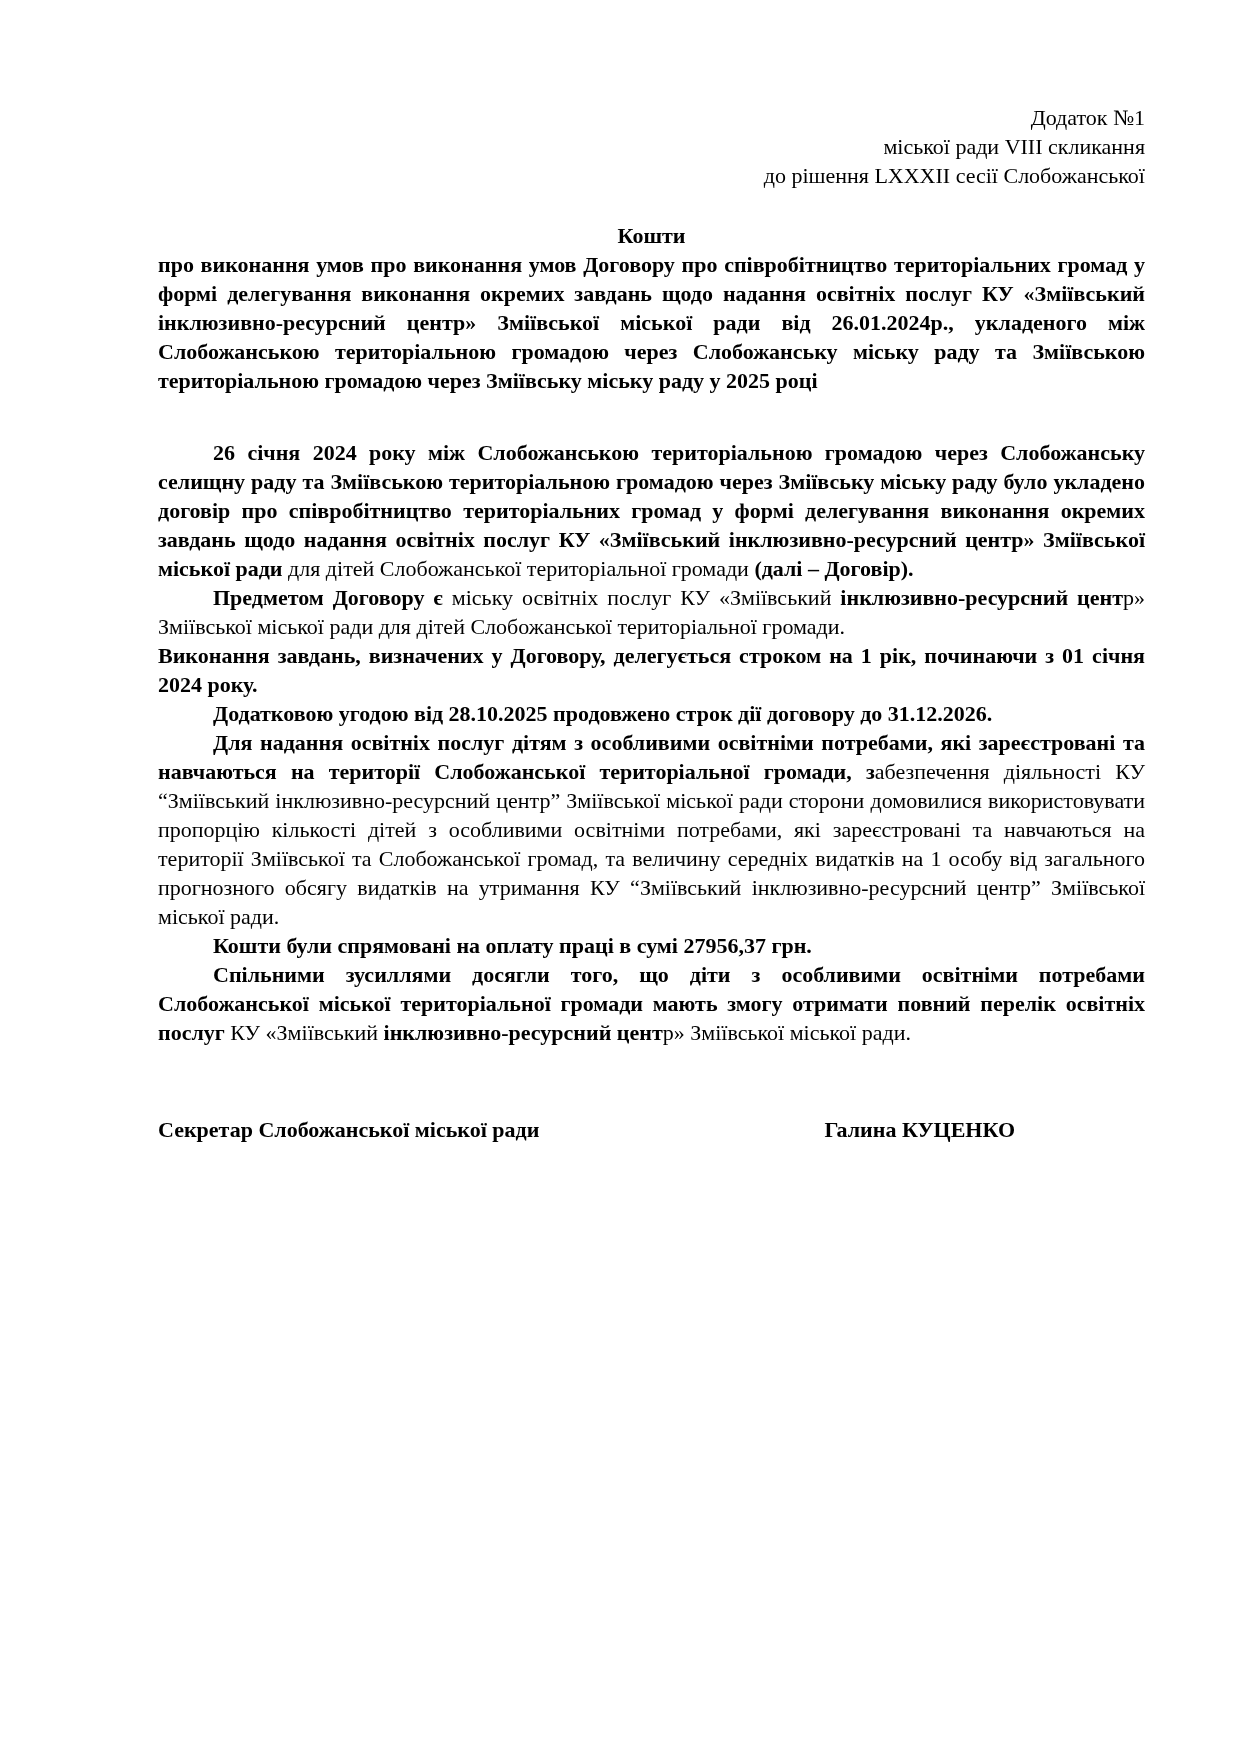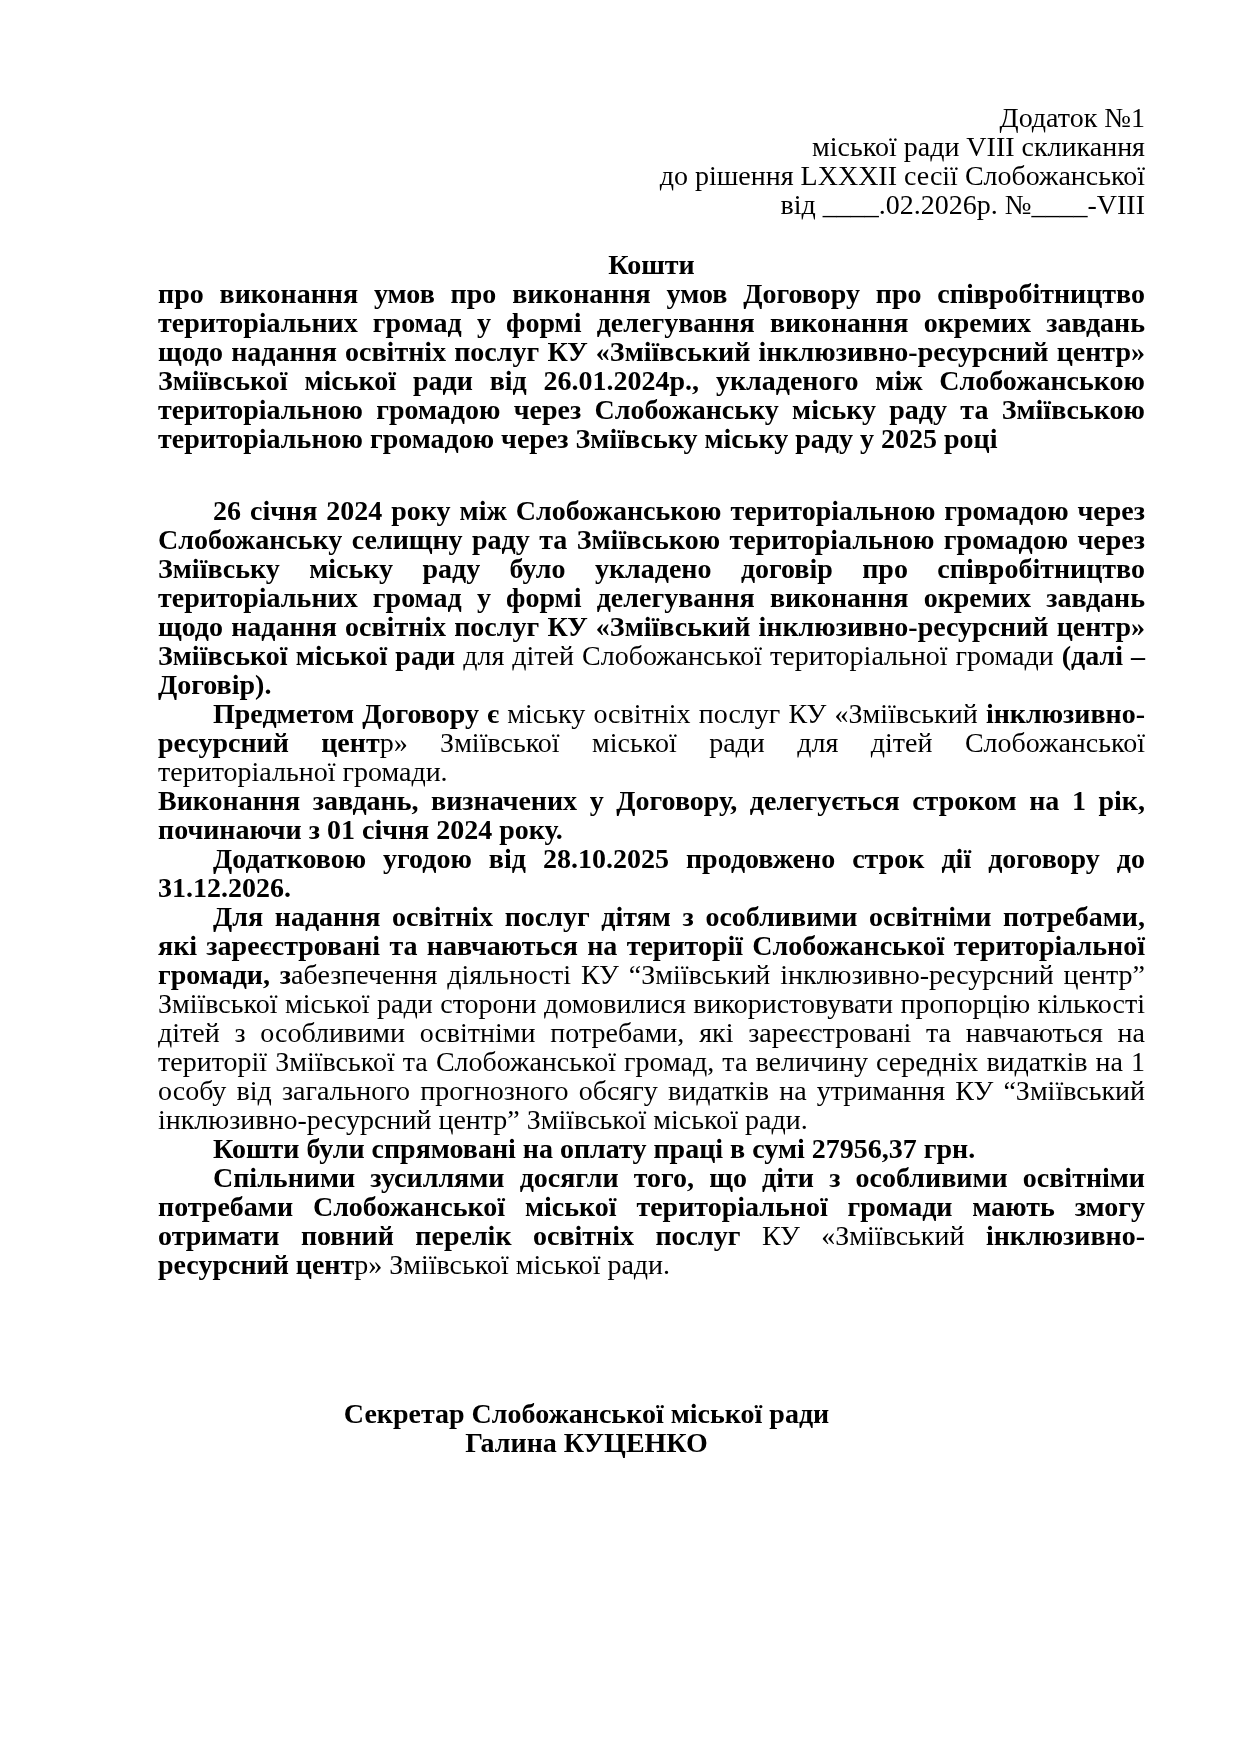--- a/index.html
+++ b/index.html
@@ -2,21 +2,21 @@
 <html><head>
 <meta charset="utf-8">
 <style>
   html,body{margin:0;padding:0;background:#ffffff;}
   .page{
     position:relative;
     width:1240px;
     height:1754px;
     background:#ffffff;
     font-family:"Liberation Serif", serif;
-    font-size:28px;
+    font-size:22px;
     line-height:29px;
     color:#000000;
     overflow:hidden;
   }
   .content{
     position:absolute;
     left:158px;
     top:103px;
     width:987px;
   }
@@ -28,38 +28,36 @@
     margin-top:31px;
   }
   p{margin:0;text-align:justify;}
   .subject{font-weight:bold;margin-top:0;}
   #body-container{margin-top:43px;}
   .body-par.indent{text-indent:55px;}
   .b{font-weight:bold;}
   .signature{
     display:flex;
     justify-content:space-between;
-    align-items:center;
-    margin-top:120px;
+    align-items:flex-end;
+    margin-top:68px;
     padding-right:130px;
     font-weight:bold;
-    flex-direction:column;
   }
 </style>
 </head>
 <body>
 
 <div class="page">
   <div class="content">
 
     <div class="header-block">
       <div>Додаток №1</div>
       <div>міської ради VIII скликання</div>
       <div>до рішення LXXXII сесії Слобожанської</div>
-      <div>від ____.02.2026р. №____-VIII</div>
     </div>
 
     <div class="doc-title">Кошти</div>
 
     <p class="subject" id="subject-par"><span class="b">про виконання умов про виконання умов Договору про співробітництво територіальних громад у формі делегування виконання окремих завдань щодо надання освітніх  послуг КУ «Зміївський інклюзивно-ресурсний центр» Зміївської міської ради від 26.01.2024р., укладеного між Слобожанською територіальною громадою через Слобожанську міську раду та Зміївською територіальною громадою через Зміївську міську раду у 2025 році</span></p>
 
     <div id="body-container">
         <p class="body-par indent"><span class="b">26 січня 2024 року між Слобожанською територіальною громадою через Слобожанську селищну раду та Зміївською територіальною громадою через Зміївську міську раду було укладено договір про співробітництво територіальних громад у формі делегування виконання окремих завдань щодо надання освітніх  послуг КУ «Зміївський інклюзивно-ресурсний центр» Зміївської міської ради </span><span>для дітей Слобожанської територіальної громади </span><span class="b">(далі – Договір).</span></p>
         <p class="body-par indent"><span class="b">Предметом Договору є </span><span>міську освітніх послуг КУ «Зміївський </span><span class="b">інклюзивно-ресурсний цент</span><span>р» Зміївської міської ради для дітей Слобожанської територіальної громади.</span></p>
         <p class="body-par"><span class="b">Виконання завдань, визначених у Договору, делегується строком на 1 рік, починаючи з 01 січня 2024 року.</span></p>

